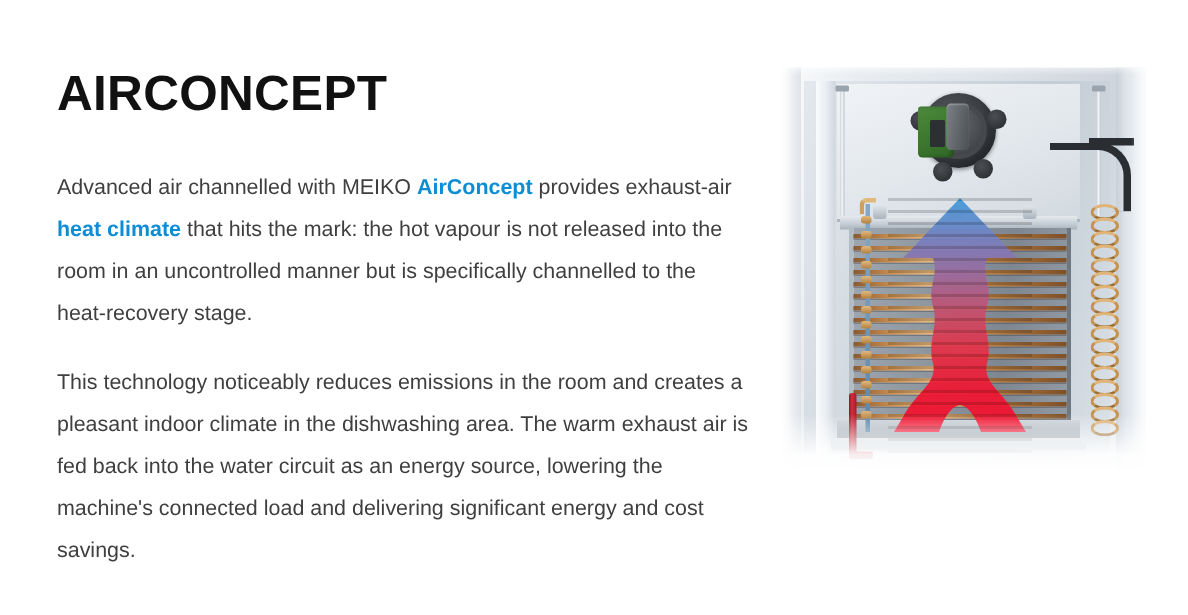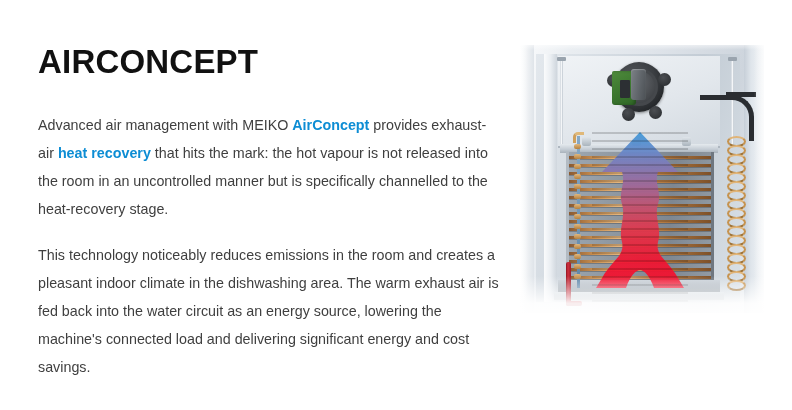--- a/index.html
+++ b/index.html
@@ -420,21 +420,21 @@
 </head>
 <body>
 
 <div class="page">
 
   <div class="content-column">
 
     <h1 class="page-title">AIRCONCEPT</h1>
 
     <p class="body-paragraph">
-      <span>Advanced air management with MEIKO </span><span class="hl">AirConcept</span><span> provides exhaust-air </span><span class="hl">heat recovery</span><span> that hits the mark: the hot vapour is not released into the room in an uncontrolled manner but is specifically channelled to the heat-recovery stage.</span>
+      <span>Advanced air channelled with MEIKO </span><span class="hl">AirConcept</span><span> provides exhaust-air </span><span class="hl">heat climate</span><span> that hits the mark: the hot vapour is not released into the room in an uncontrolled manner but is specifically channelled to the heat-recovery stage.</span>
     </p>
 
     <p class="body-paragraph">
       <span>This technology noticeably reduces emissions in the room and creates a pleasant indoor climate in the dishwashing area. The warm exhaust air is fed back into the water circuit as an energy source, lowering the machine's connected load and delivering significant energy and cost savings.</span>
     </p>
 
   </div>
 
   <figure class="product-figure">
     <div class="photo">

